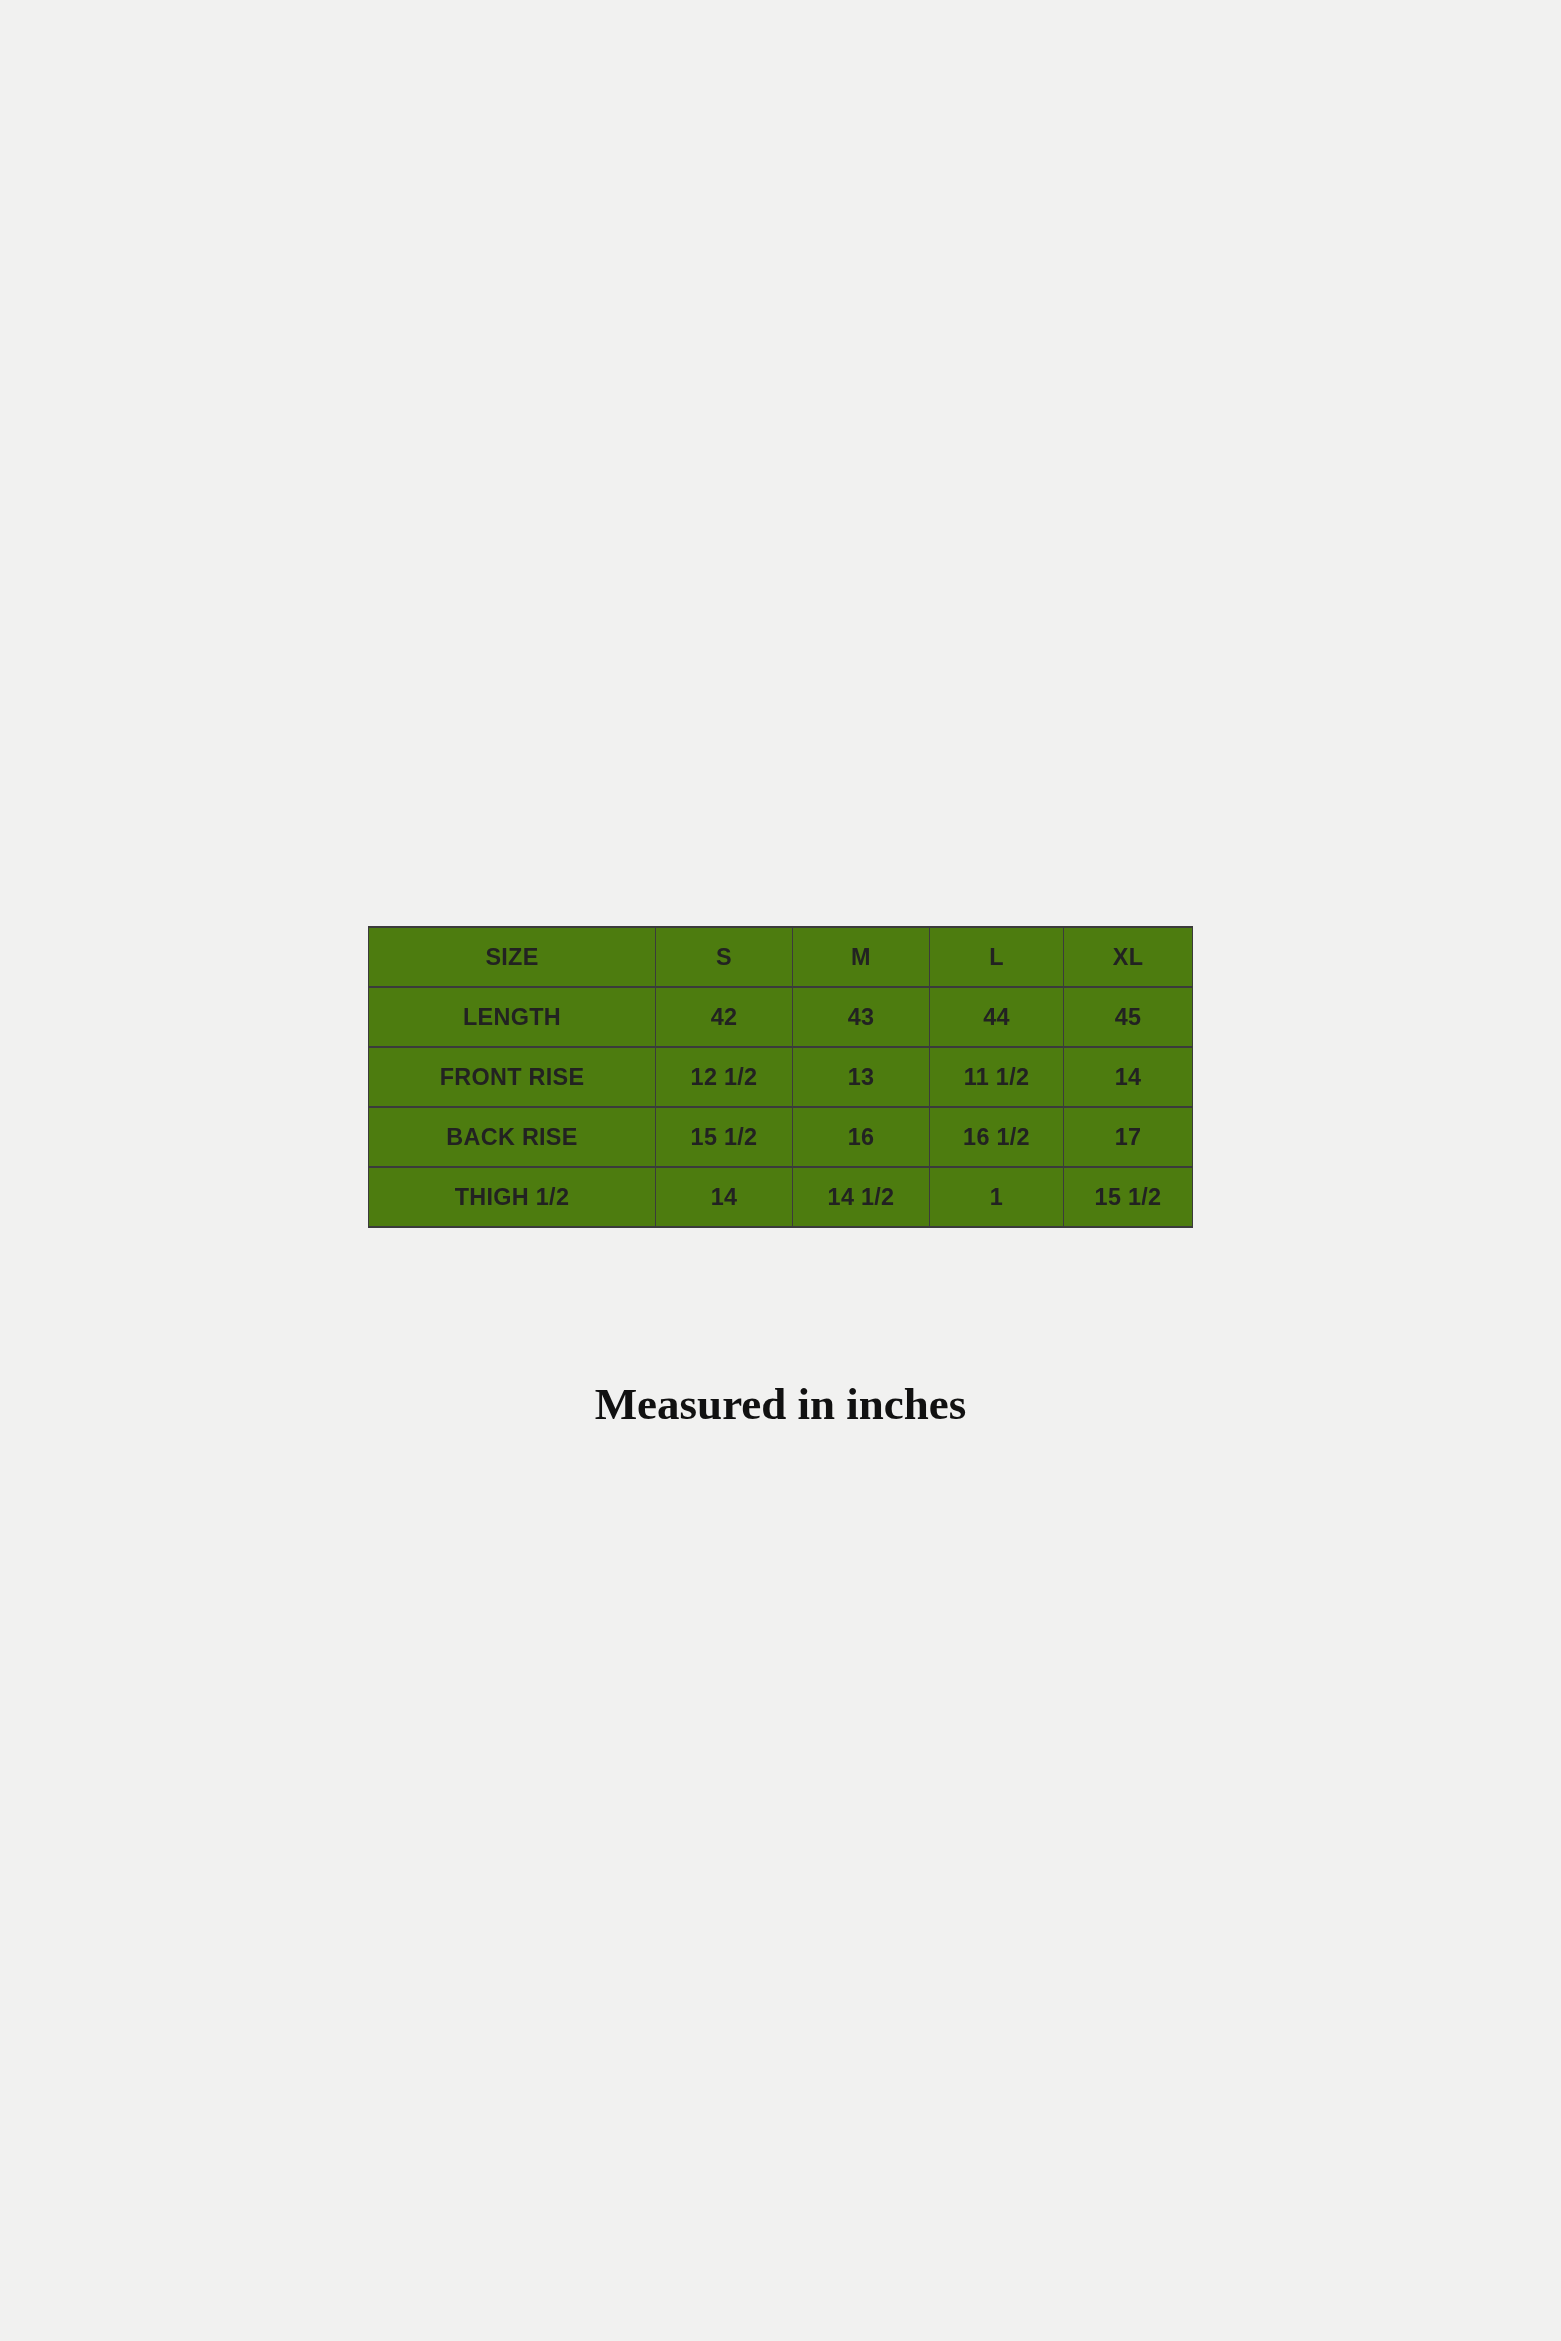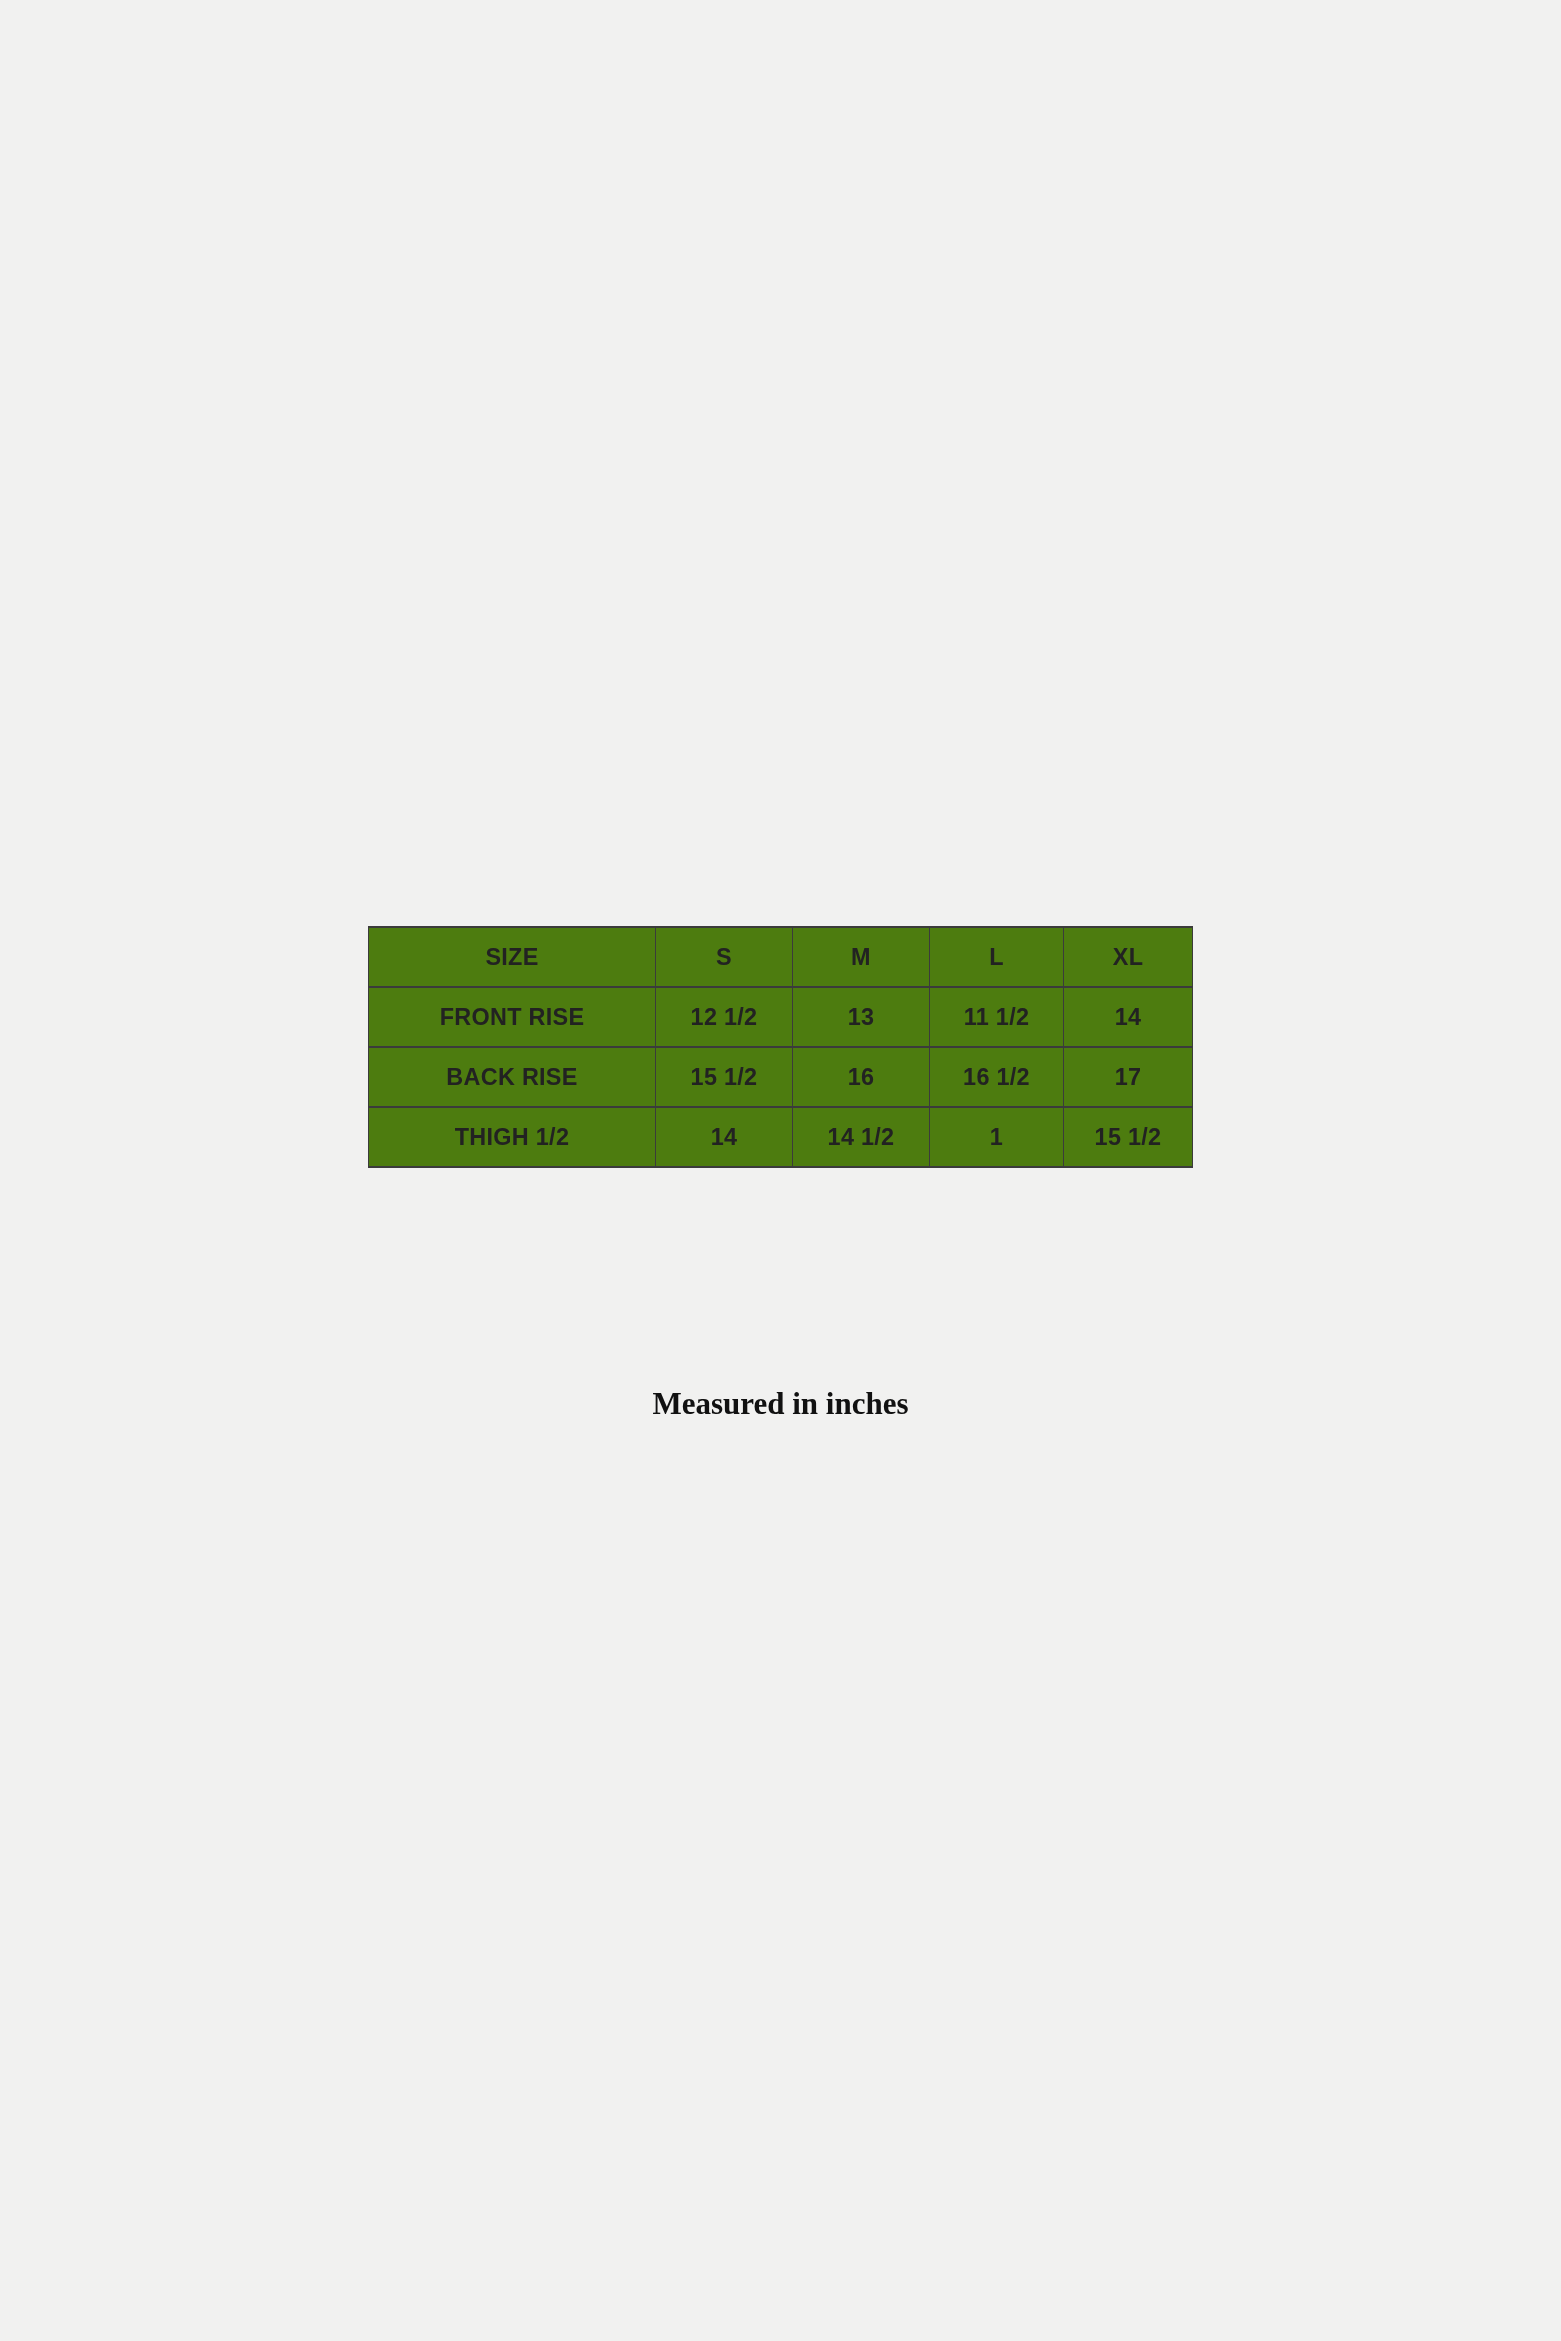--- a/index.html
+++ b/index.html
@@ -47,21 +47,21 @@
   col.c-l  { width: 134px; }
   col.c-xl { width: 129px; }
   .units-caption {
     position: absolute;
     top: 1382px;
     left: 0;
     width: 1561px;
     text-align: center;
     font-family: "Liberation Serif", serif;
     font-weight: 700;
-    font-size: 31px;
+    font-size: 45px;
     line-height: 44px;
     color: #111111;
   }
 </style>
 </head>
 <body>
 
 <div class="screen">
 
   <table class="size-chart">
@@ -75,20 +75,27 @@
     <thead>
       <tr>
         <th>SIZE</th>
         <th>S</th>
         <th>M</th>
         <th>L</th>
         <th>XL</th>
       </tr>
     </thead>
     <tbody>
+      <tr>
+        <td>LENGTH</td>
+        <td>42</td>
+        <td>43</td>
+        <td>44</td>
+        <td>45</td>
+      </tr>
       <tr>
         <td>FRONT RISE</td>
         <td>12 1/2</td>
         <td>13</td>
         <td>11 1/2</td>
         <td>14</td>
       </tr>
       <tr>
         <td>BACK RISE</td>
         <td>15 1/2</td>

